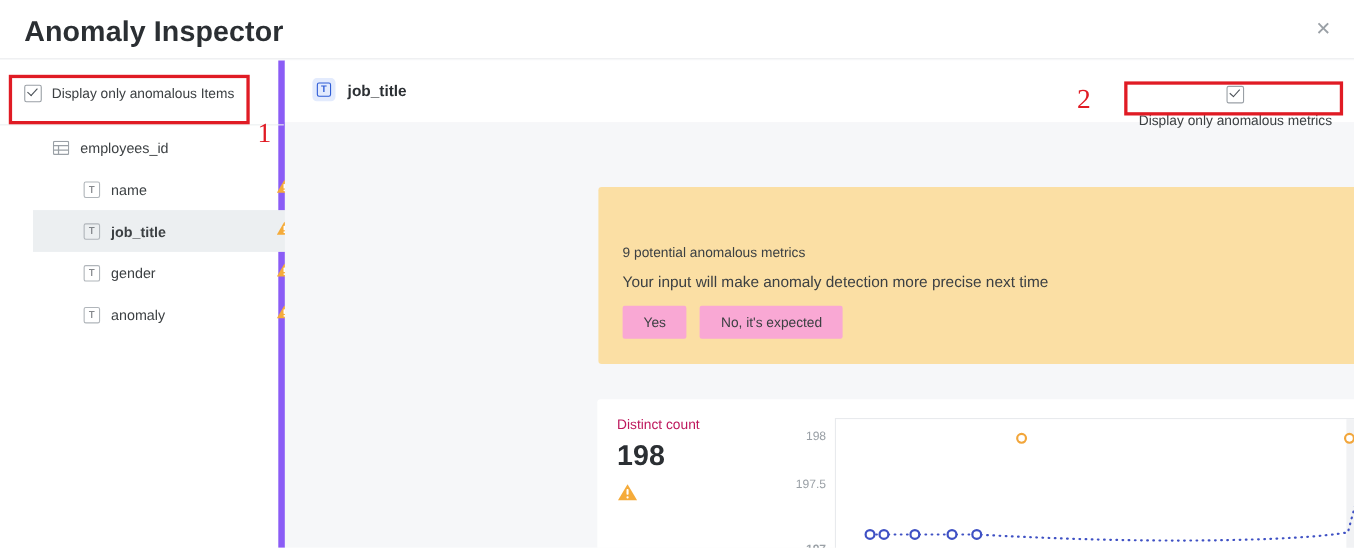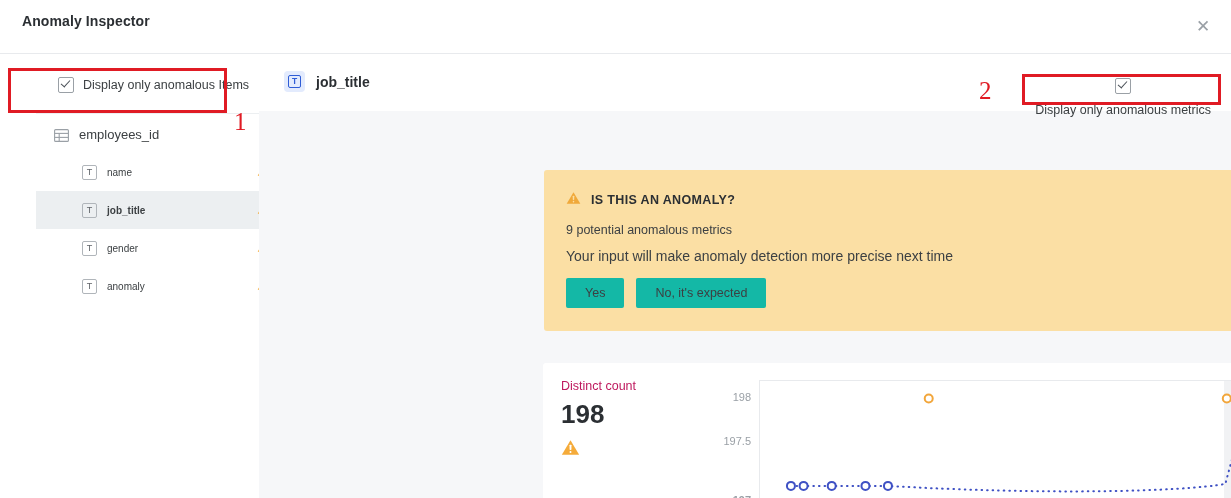--- a/index.html
+++ b/index.html
@@ -19,39 +19,38 @@
   
   #titlebar {
     position: absolute; left: 0; top: 0;
     width: 1231px; height: 54px;
     background: #ffffff;
     border-bottom: 1px solid #e8eaed;
     box-sizing: border-box;
   }
   #dialog-title {
     position: absolute; left: 22px; top: 13px;
-    font-size: 14px; font-weight: bold; color: #2b2f33;
+    font-size: 26px; font-weight: bold; color: #2b2f33;
     letter-spacing: 0.1px;
   }
   #close-button {
     position: absolute; right: 14px; top: 12px;
     width: 28px; height: 28px;
     display: flex; align-items: center; justify-content: center;
     color: #9aa0a6; font-size: 17px; cursor: pointer;
     line-height: 1;
   }
 
   
   #left-panel {
     position: absolute; left: 0; top: 55px;
     width: 259px; height: 443px;
     background: #ffffff;
-    border-right: 4px solid #8b5cf6;
-    box-sizing: border-box;
-    margin-left: 36px;
+    border-right: 6px solid #8b5cf6;
+    box-sizing: border-box;
   }
   #left-filter-row {
     position: absolute; left: 0; top: 0;
     width: 258px; height: 59px;
     border-bottom: 1px solid #eceff1;
     box-sizing: border-box;
   }
   .checkbox-wrap {
     display: flex; align-items: center; gap: 9px;
     cursor: pointer;
@@ -86,34 +85,34 @@
     border: 3px solid #e01b24;
     box-sizing: border-box;
     pointer-events: none;
   }
   #annot-num-1 {
     position: absolute; left: 234px; top: 108px;
     font-size: 25px; color: #e01b24; font-family: "Liberation Serif", serif;
   }
 
   
-  #tree { position: absolute; left: 0; top: 60px; width: 258px; }
+  #tree { position: absolute; left: 0; top: 60px; width: 258px; padding-left: 30px; }
   .tree-root {
     display: flex; align-items: center; gap: 10px;
     height: 38px; padding-left: 18px; box-sizing: border-box;
     cursor: pointer;
   }
   .tree-root .label { font-size: 13px; color: #3c4043; }
   .tree-item {
     display: flex; align-items: center;
     height: 38px; padding-left: 46px; box-sizing: border-box;
     cursor: pointer; position: relative;
   }
   .tree-item.selected { background: #eceff1; }
-  .tree-item .label { font-size: 10px; color: #3c4043; margin-left: 10px; }
+  .tree-item .label { font-size: 13px; color: #3c4043; margin-left: 10px; }
   .tree-item.selected .label { font-weight: bold; }
   .warn-right {
     position: absolute; right: 22px; top: 50%; transform: translateY(-50%);
   }
 
   
   .icon-table { width: 15px; height: 13px; flex: none; }
   .icon-text {
     width: 15px; height: 15px; flex: none;
     border: 1px solid #b0b5ba; border-radius: 2px;
@@ -191,21 +190,21 @@
   }
   #banner-line2 {
     position: absolute; left: 22px; top: 78px;
     font-size: 14px; color: #3c4043;
   }
   #banner-buttons {
     position: absolute; left: 22px; top: 108px;
     display: flex; gap: 12px;
   }
   .banner-btn {
-    background: #14b8a6; border: none; border-radius: 2px;
+    background: #f9a8d4; border: none; border-radius: 2px;
     height: 30px; padding: 0 19px;
     font-size: 12.5px; color: #3c4043;
     font-family: "Liberation Sans", sans-serif;
     cursor: pointer;
     display: flex; align-items: center; justify-content: center;
   }
 
   
   #metric-card {
     position: absolute; left: 284px; top: 308px;
@@ -343,30 +342,20 @@
         <span id="field-name">job_title</span>
       </div>
 
       <div id="right-checkbox" class="checkbox-wrap">
         <span class="cbx"></span>
         <span class="cbx-label">Display only anomalous metrics</span>
       </div>
     </div>
 
     <div id="anomaly-banner">
-      <div id="banner-head">
-        <span class="warn-tri">
-          <svg width="15" height="14" viewBox="0 0 16 14">
-            <path d="M8 0.8 L15.3 13.2 L0.7 13.2 Z" fill="#f0a93a"></path>
-            <rect x="7.2" y="4.6" width="1.6" height="4.4" rx="0.6" fill="#fbdfa4"></rect>
-            <rect x="7.2" y="10.0" width="1.6" height="1.7" rx="0.7" fill="#fbdfa4"></rect>
-          </svg>
-        </span>
-        <span id="banner-head-text">IS THIS AN ANOMALY?</span>
-      </div>
       <div id="banner-line1">9 potential anomalous metrics</div>
       <div id="banner-line2">Your input will make anomaly detection more precise next time</div>
       <div id="banner-buttons">
         <button class="banner-btn">Yes</button>
         <button class="banner-btn">No, it's expected</button>
       </div>
     </div>
 
     <div id="metric-card">
       <div id="metric-title">Distinct count</div>

